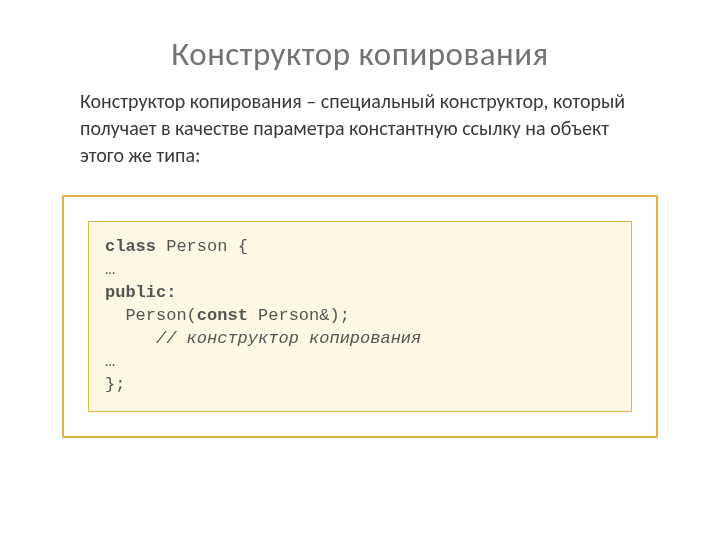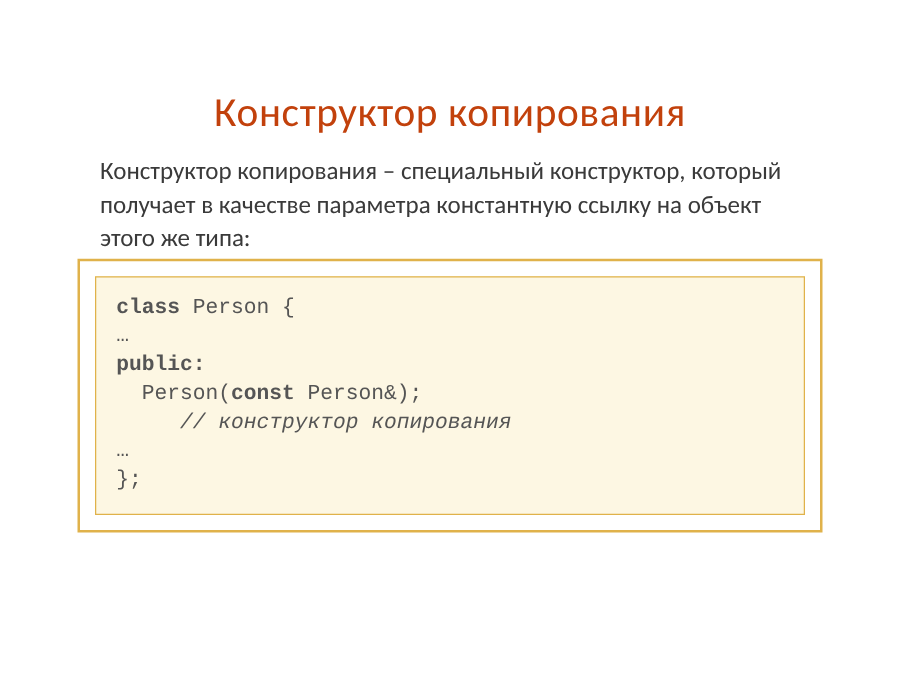--- a/index.html
+++ b/index.html
@@ -13,37 +13,36 @@
   }
   .slide {
     width: 720px;
     height: 540px;
     position: relative;
     box-sizing: border-box;
   }
   .title {
     text-align: center;
     font-size: 33px;
-    color: #c2410c;
+    color: #737373;
     padding-top: 34px;
     font-weight: 400;
     letter-spacing: 0.5px;
-    margin-top: 36px;
   }
   .body-text {
     font-size: 20px;
     color: #3a3a3a;
     line-height: 1.35;
     padding: 14px 92px 0 80px;
   }
   .code-outer {
-    margin: 2px 62px 0 62px;
+    margin: 26px 62px 0 62px;
     border: 2px solid #e0b24a;
     background: #ffffff;
-    padding: 12px;
+    padding: 24px;
     box-sizing: border-box;
   }
   .code-inner {
     border: 1px solid #e0b24a;
     background: #fdf7e3;
     padding: 14px 16px 14px 16px;
     font-family: "Courier New", monospace;
     font-size: 17px;
     line-height: 1.35;
     color: #555555;

